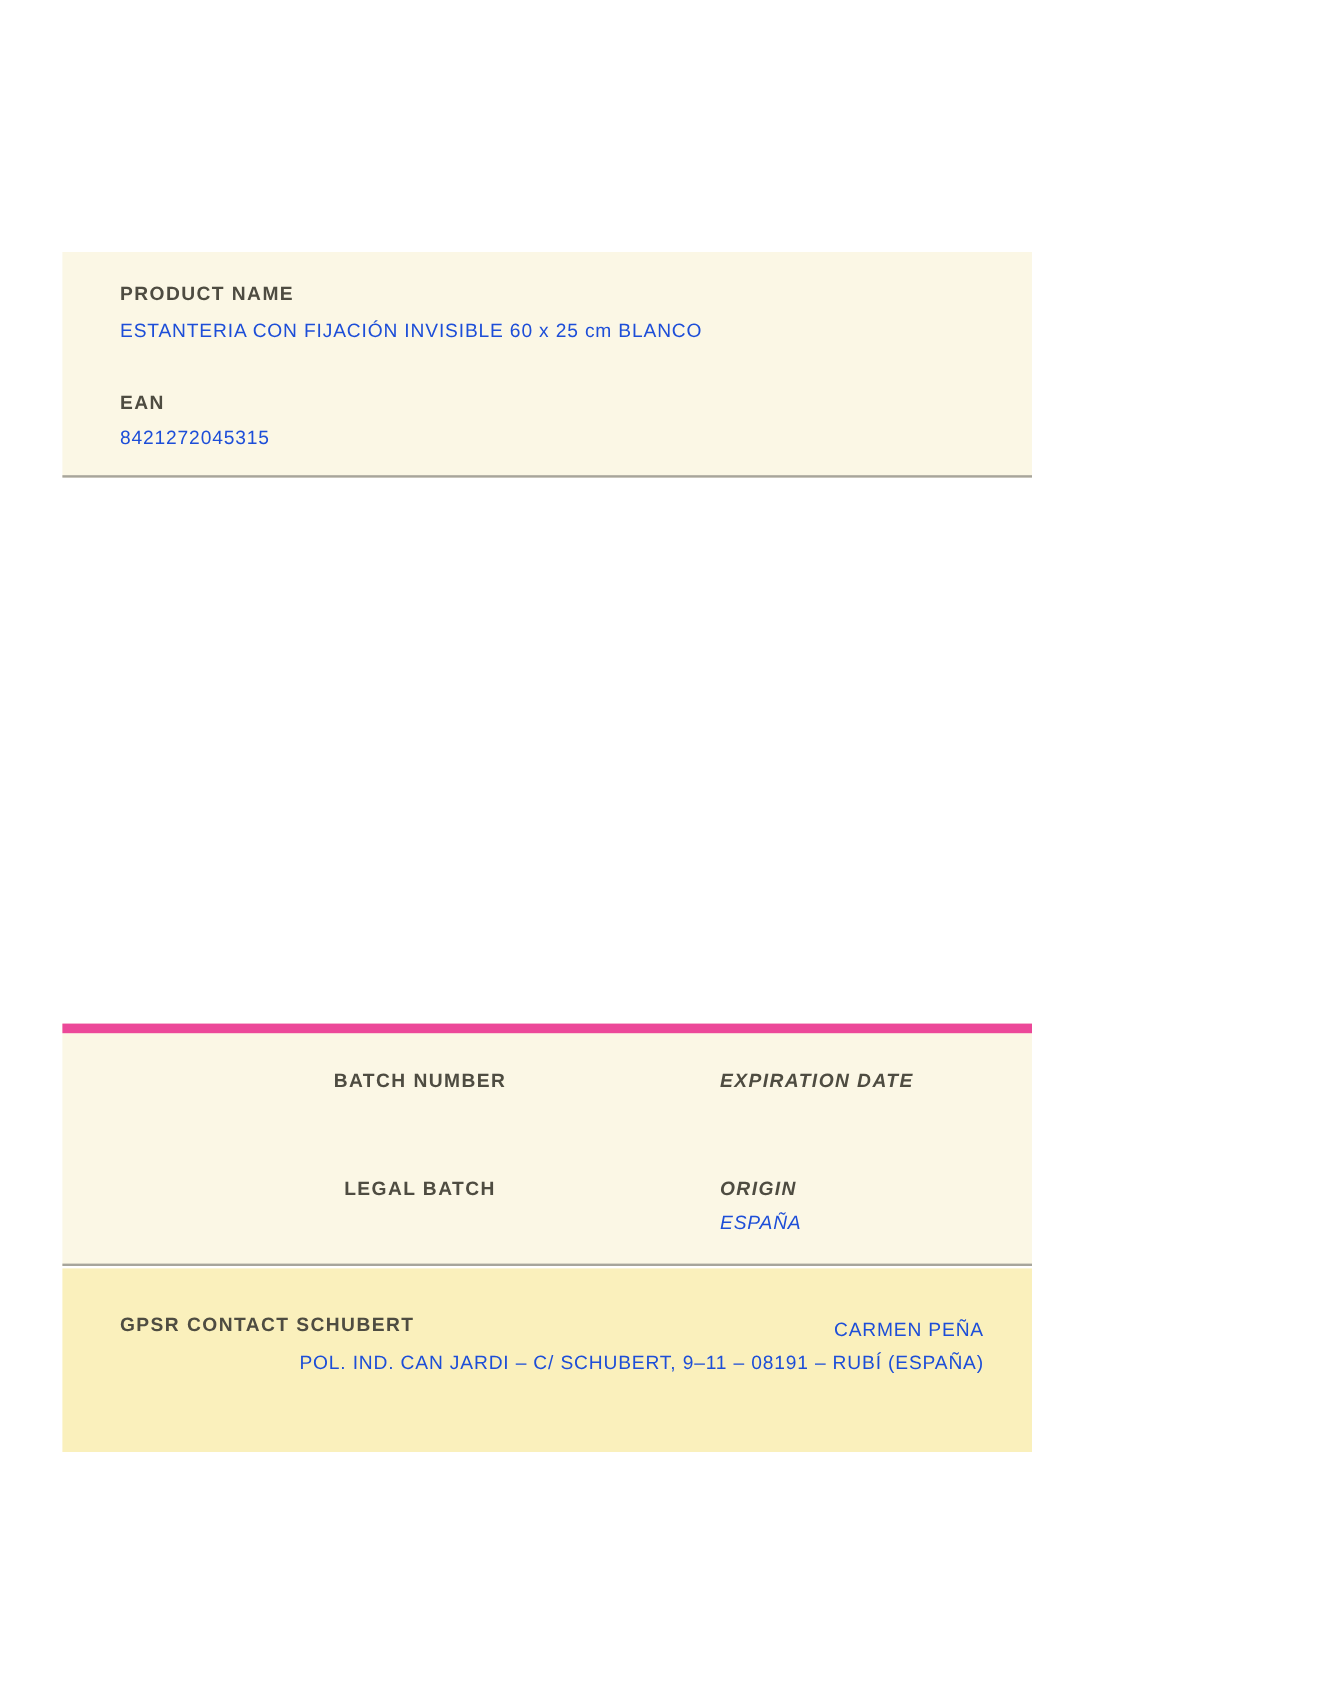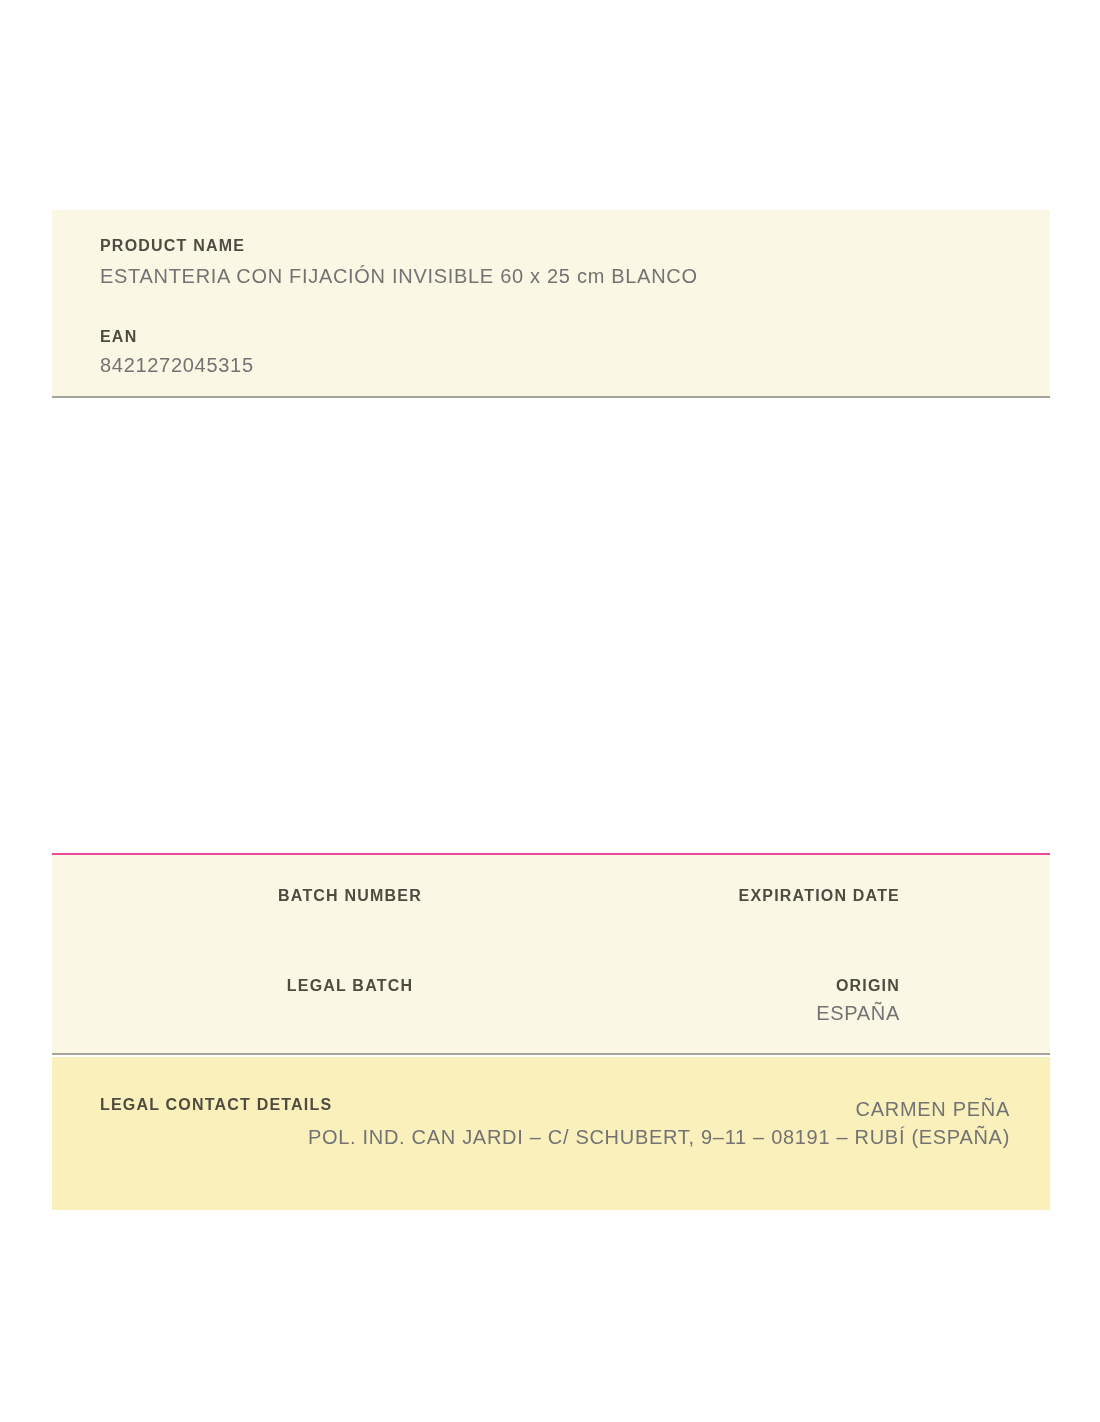--- a/index.html
+++ b/index.html
@@ -10,69 +10,69 @@
   body {
     width: 1100px;
     height: 1422px;
     position: relative;
     font-family: "Liberation Sans", sans-serif;
     -webkit-font-smoothing: antialiased;
   }
   .panel {
     position: absolute;
     left: 52px;
-    width: 998px;
+    width: 808px;
     box-sizing: border-box;
   }
   .panel-cream { background: #FBF7E5; }
   .panel-yellow { background: #FAF0BC; }
 
   #product-panel {
     top: 210px;
     height: 188px;
     border-bottom: 2px solid #A7A59B;
   }
   #batch-panel {
     top: 853px;
     height: 202px;
-    border-top: 2px solid #ec4899;
+    border-top: 8px solid #ec4899;
     border-bottom: 2px solid #A7A59B;
   }
   #gpsr-panel {
     top: 1057px;
     height: 153px;
   }
 
   .field-label {
     font-size: 16px;
     font-weight: bold;
     color: #4E4C41;
     letter-spacing: 1.2px;
     line-height: 18px;
     white-space: nowrap;
   }
   .field-value {
-    font-size: 20px;
+    font-size: 16px;
     font-weight: normal;
-    color: #737373;
+    color: #1d4ed8;
     letter-spacing: 0.7px;
     line-height: 19px;
     white-space: nowrap;
   }
   .abs { position: absolute; }
 
   
   .pp-name-label  { left: 48px; top: 27px; }
   .pp-name-value  { left: 48px; top: 57px; }
   .pp-ean-label   { left: 48px; top: 118px; }
   .pp-ean-value   { left: 48px; top: 146px; }
 
   
   .col-left  { left: 48px;  width: 500px; text-align: center; }
-  .col-right { left: 548px; width: 300px; text-align: right; }
+  .col-right { left: 548px; width: 300px; text-align: left; font-style: italic; }
   .row-top    { top: 32px; }
   .row-legal  { top: 122px; }
   .row-values { top: 149px; }
 
   
   .gpsr-label { left: 48px; top: 39px; }
   .gpsr-contact {
     right: 40px;
     top: 38px;
     text-align: right;
@@ -96,18 +96,18 @@
   <div class="abs col-left row-top field-label">BATCH NUMBER</div>
   <div class="abs col-right row-top field-label">EXPIRATION DATE</div>
   <div class="abs col-left row-top field-value" style="top:60px;"></div>
   <div class="abs col-right row-top field-value" style="top:60px;"></div>
   <div class="abs col-left row-legal field-label">LEGAL BATCH</div>
   <div class="abs col-right row-legal field-label">ORIGIN</div>
   <div class="abs col-right row-values field-value">ESPAÑA</div>
 </div>
 
 <div id="gpsr-panel" class="panel panel-yellow">
-  <div class="abs gpsr-label field-label">LEGAL CONTACT DETAILS</div>
+  <div class="abs gpsr-label field-label">GPSR CONTACT SCHUBERT</div>
   <div class="abs gpsr-contact">
     <span class="field-value">CARMEN PEÑA</span>
     <span class="field-value">POL. IND. CAN JARDI – C/ SCHUBERT, 9–11 – 08191 – RUBÍ (ESPAÑA)</span>
   </div>
 </div>
 
 </body></html>

